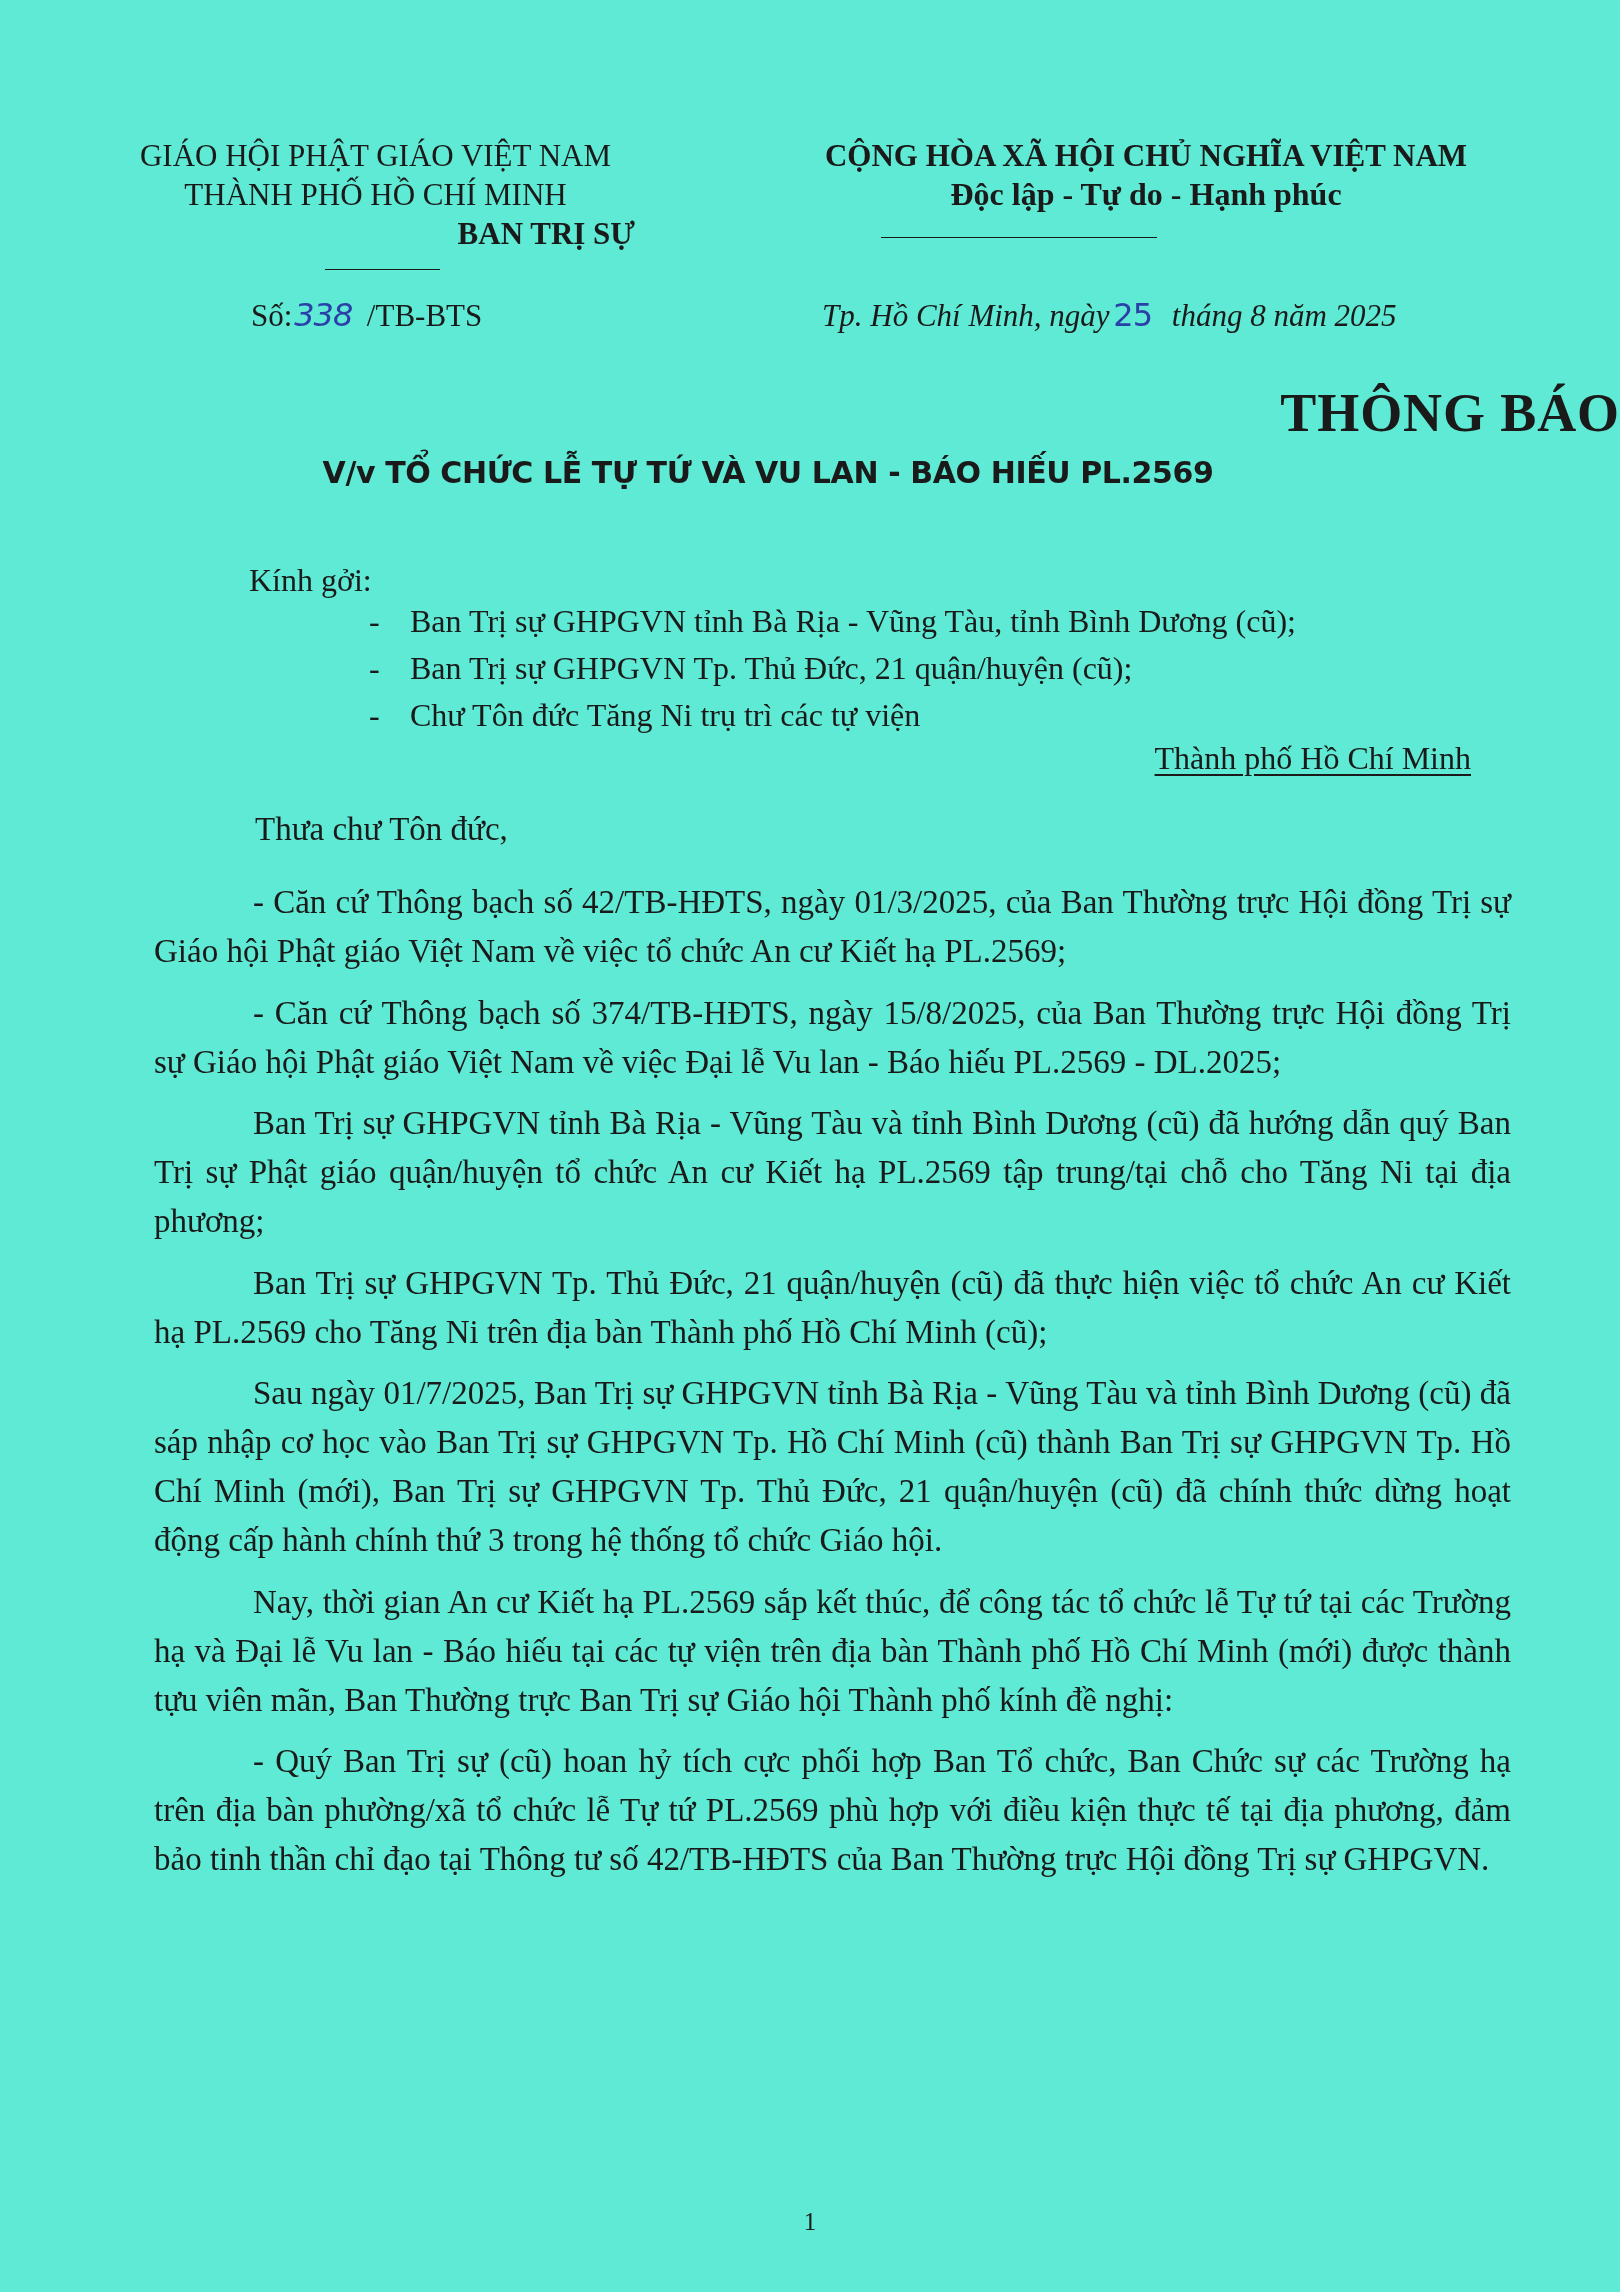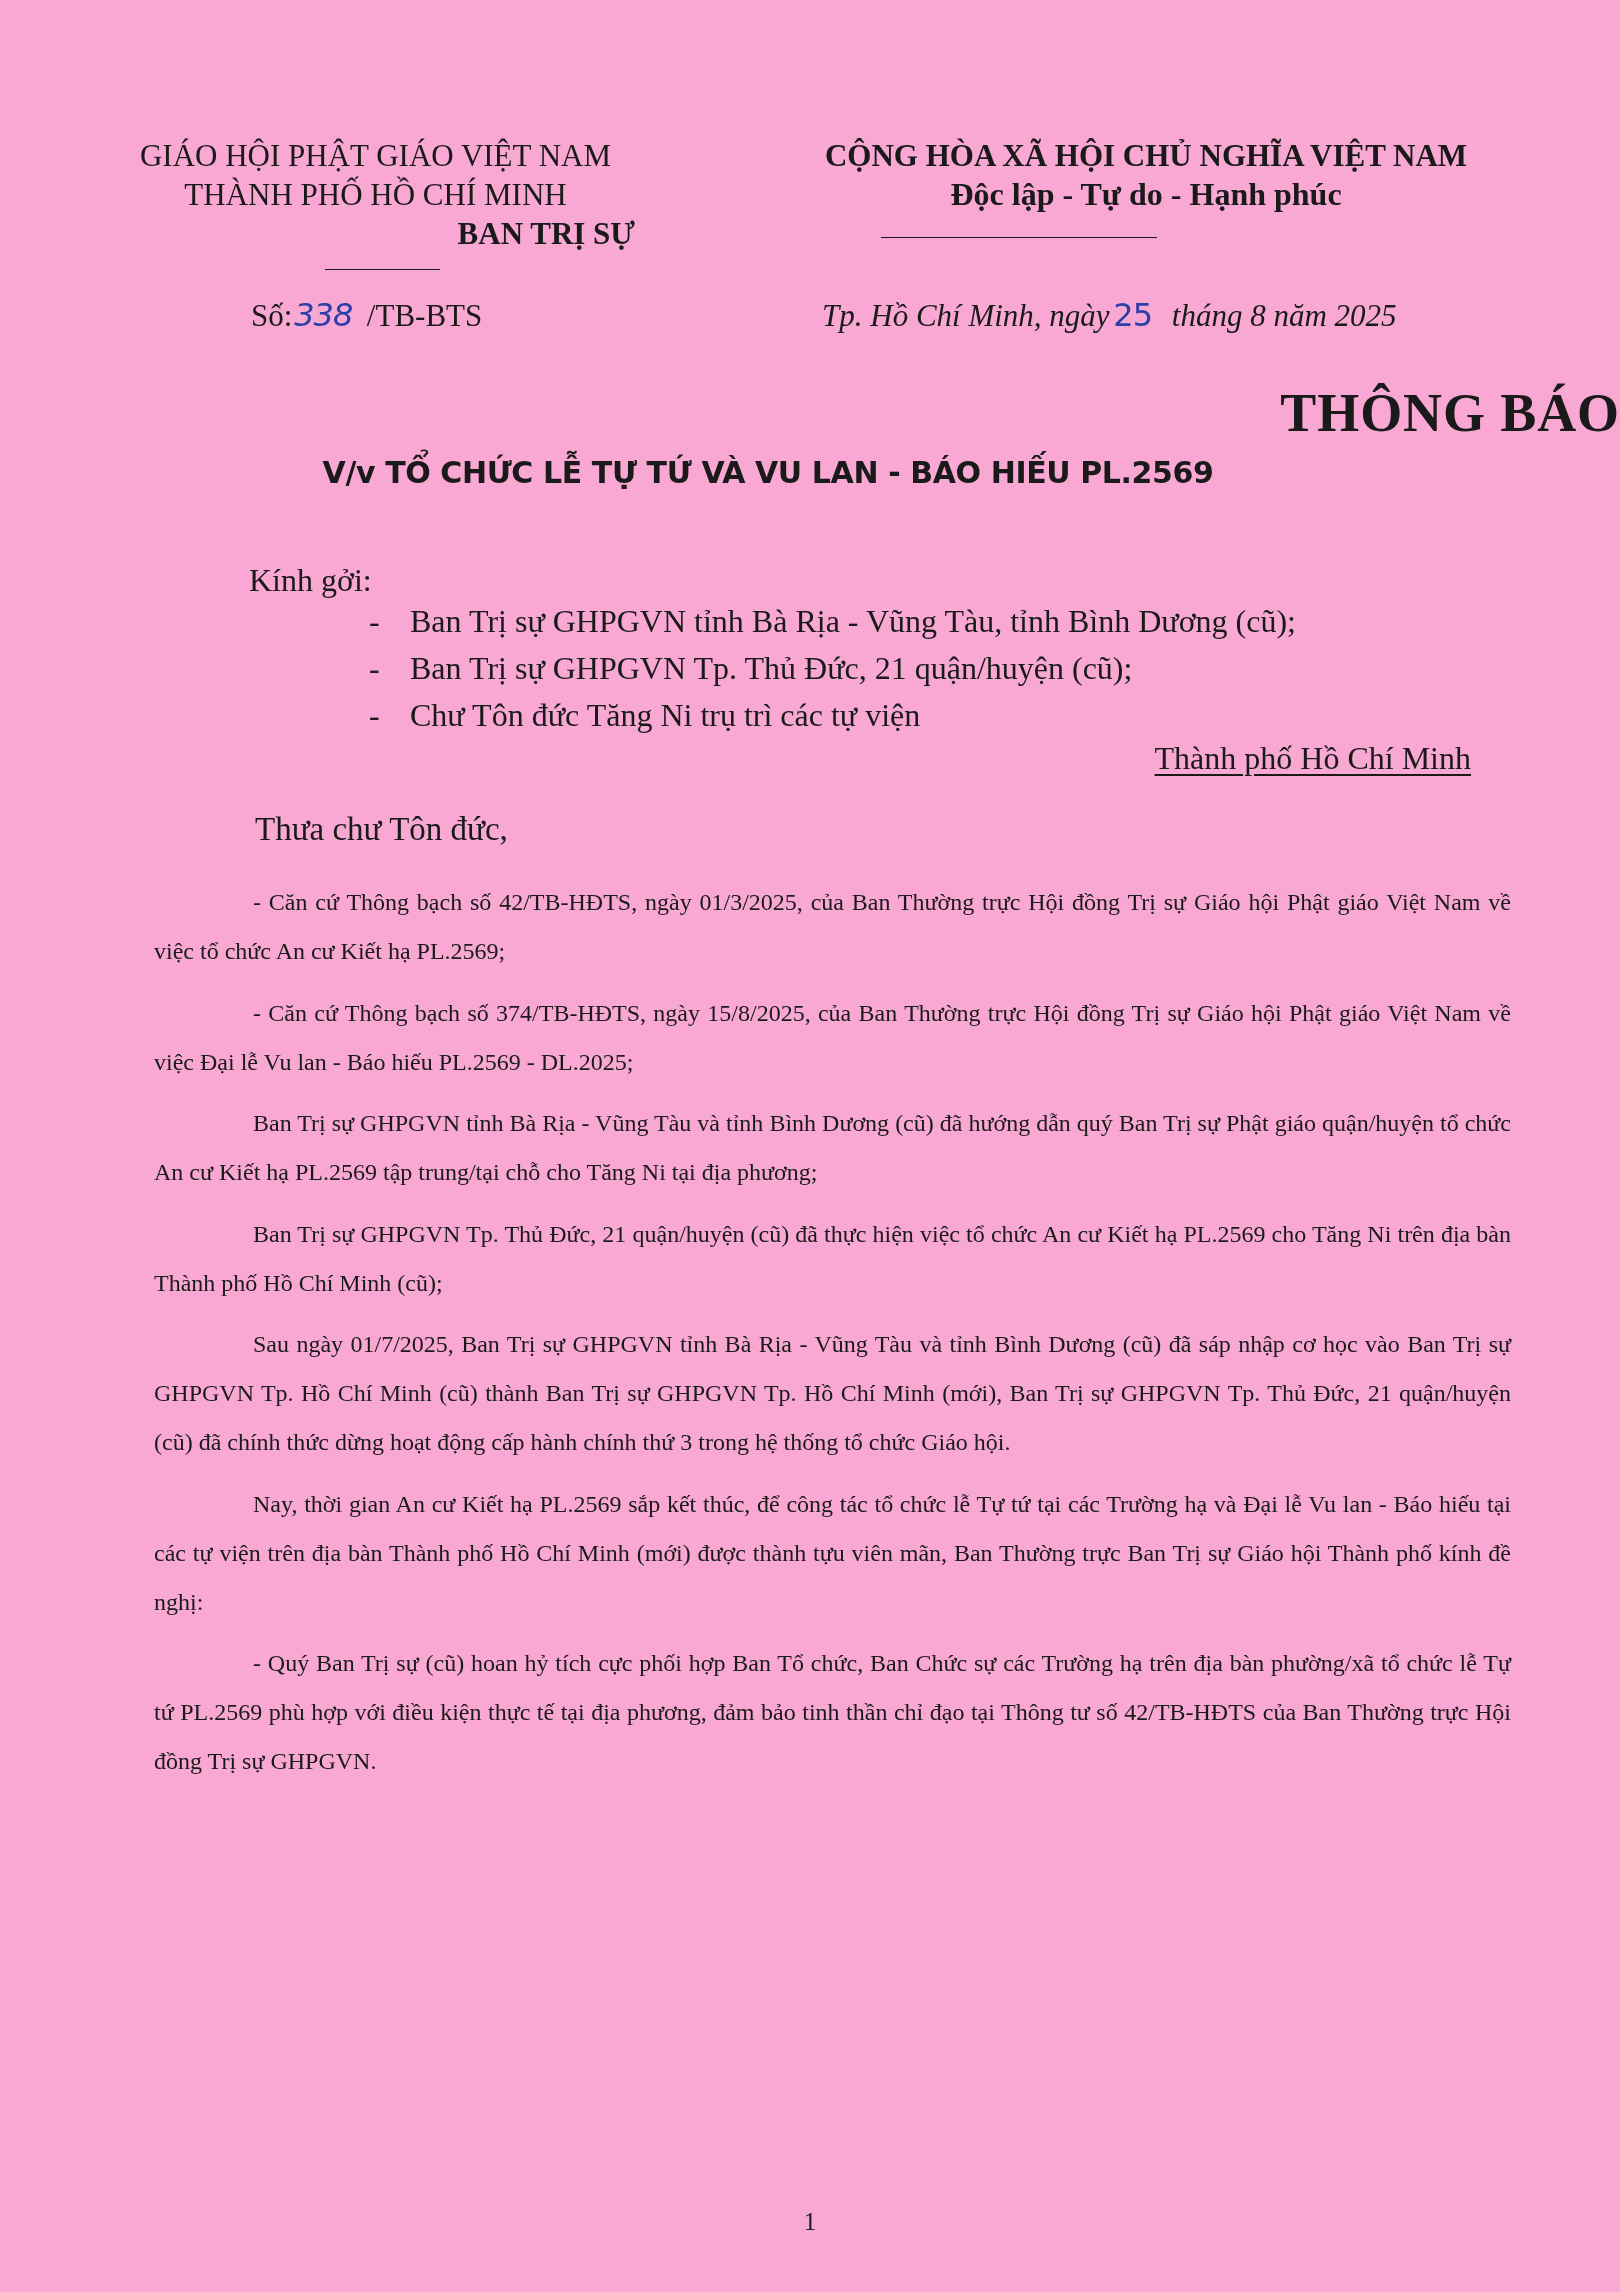--- a/index.html
+++ b/index.html
@@ -13,21 +13,21 @@
       position: relative;
       overflow: hidden;
       font-family: "Liberation Serif", "DejaVu Serif", serif;
       color: #1a1a1a;
     }
     .page {
       position: absolute;
       left: 0; top: 0;
       width: 1620px;
       height: 2293px;
-      background: #f9a8d4;
+      background: #5eead4;
     }
     
     .hdr-left {
       position: absolute;
       left: 116px;
       top: 136px;
       width: 519px;
       text-align: center;
       font-size: 31px;
       line-height: 39px;
@@ -149,21 +149,21 @@
       font-size: 32px;
       text-decoration: underline;
       text-underline-offset: 5.4px;
       text-decoration-thickness: 1.8px;
     }
     
     .body-text {
       position: absolute;
       left: 154px;
       width: 1357px;
-      font-size: 24px;
+      font-size: 33px;
       line-height: 49px;
       text-align: justify;
     }
     .body-text p {
       margin: 0 0 12.5px 0;
       text-indent: 99px;
     }
     .salutation {
       position: absolute;
       left: 255px;

